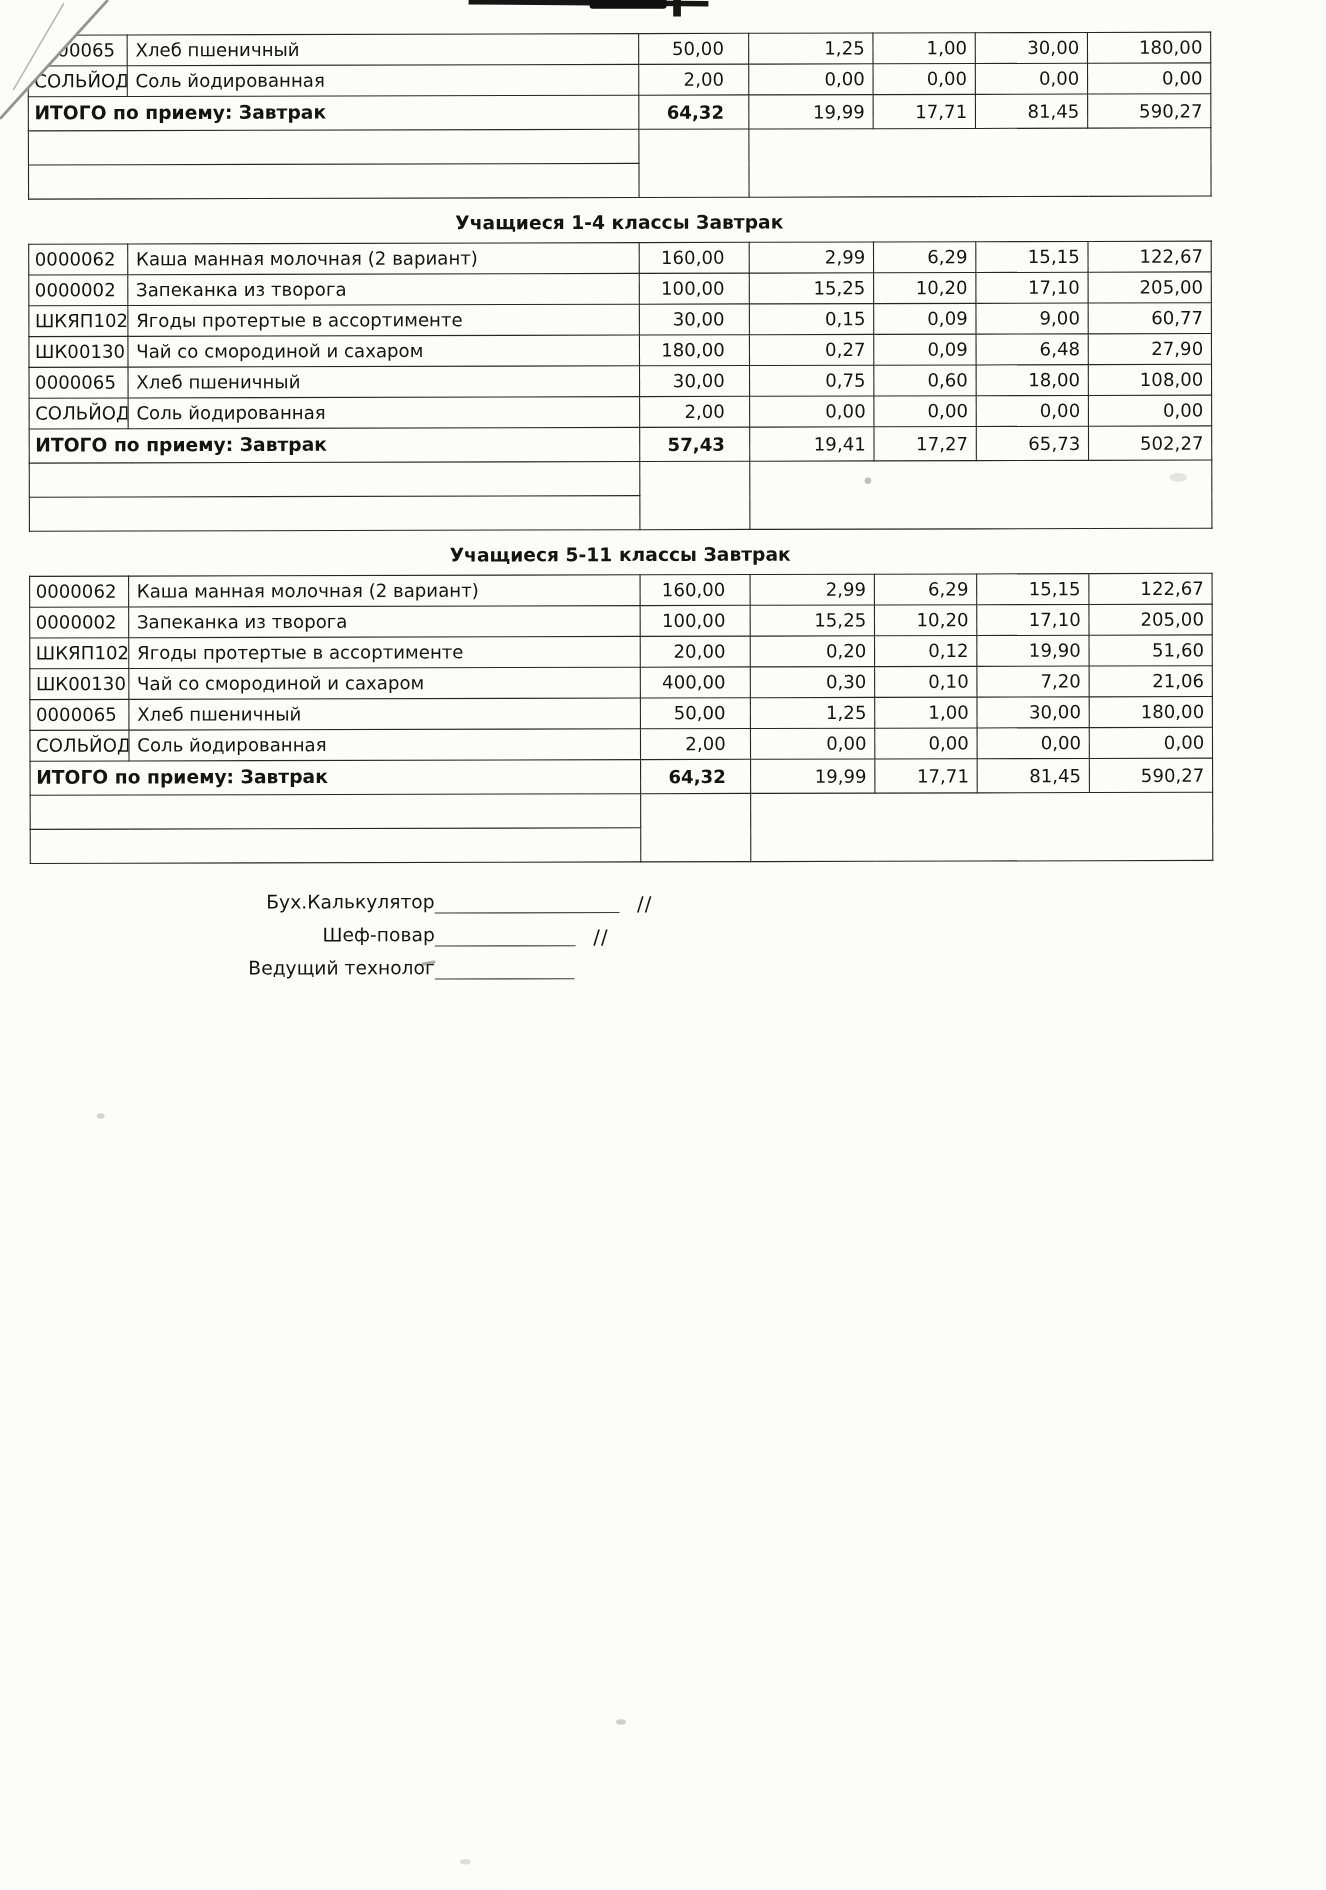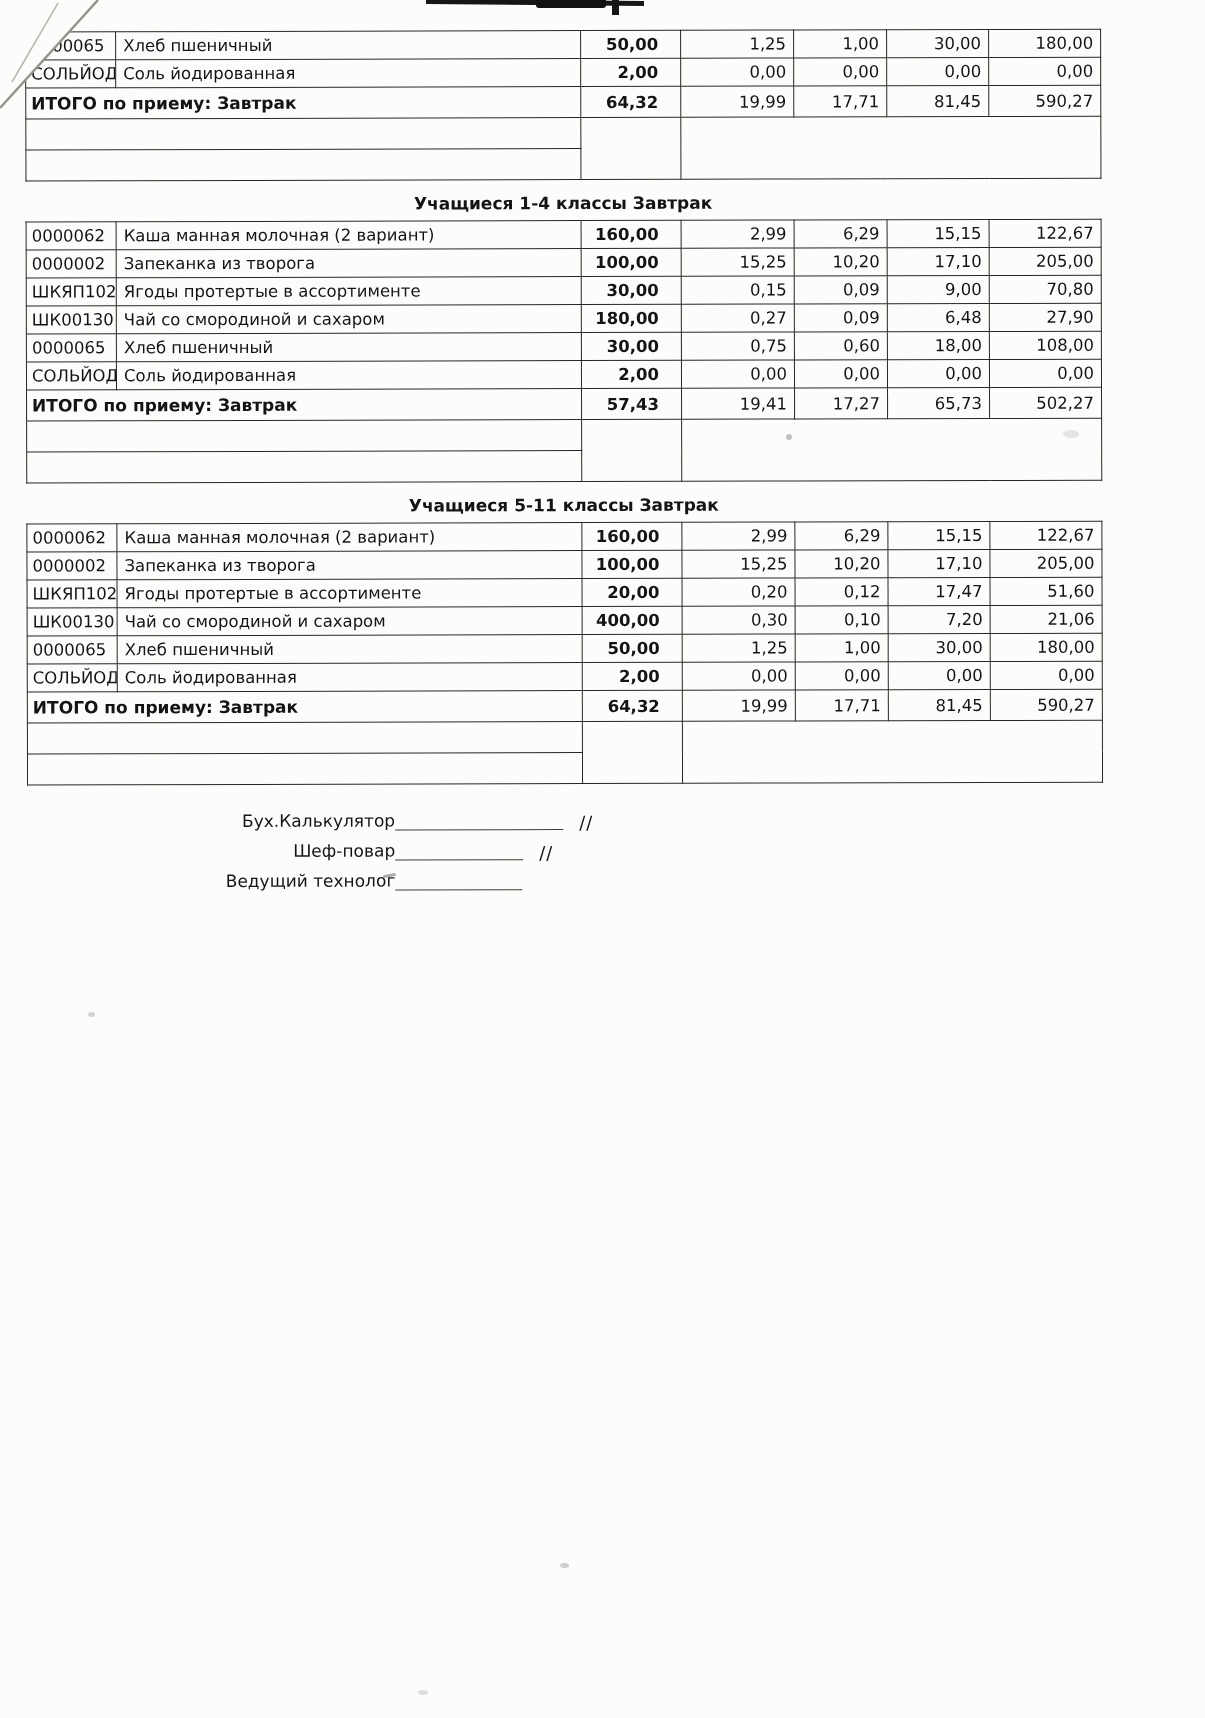--- a/index.html
+++ b/index.html
@@ -17,21 +17,21 @@
   col.c3{width:113px;} col.c4{width:93px;}  col.c5{width:102px;} col.c6{width:112px;}
 
   .doc-table td{
     border:1.6px solid #262624;font-size:16.5px;padding:2px 6px;
     vertical-align:middle;white-space:nowrap;overflow:hidden;
     height:28px;box-sizing:border-box;
   }
   td.code{padding-left:5px;}
   td.name{padding-left:7px;}
   td.num{text-align:right;padding-right:7px;}
-  td.weight{padding-right:22px;font-weight:bold;}
+  td.weight{padding-right:22px;}
   tr.total-row td{height:31px;}
   td.total-label{font-weight:bold;font-size:17px;padding-left:5px;}
   td.total-weight{font-weight:bold;margin-top:48px;}
   tr.filler td{height:31px;}
 
   .section-title{width:1075px;text-align:center;font-weight:bold;font-size:17px;margin:13px 0 7px 0;}
 
   .signatures{position:absolute;left:120px;top:800px;}
   .sig-row{display:flex;align-items:flex-end;height:30px;font-size:17px;}
   .sig-label{width:273px;text-align:right;}
@@ -140,21 +140,21 @@
               <td class="num">17,10</td>
               <td class="num">205,00</td>
             </tr>
             <tr>
               <td class="code">ШКЯП102</td>
               <td class="name">Ягоды протертые в ассортименте</td>
               <td class="num weight">30,00</td>
               <td class="num">0,15</td>
               <td class="num">0,09</td>
               <td class="num">9,00</td>
-              <td class="num">70,80</td>
+              <td class="num">60,77</td>
             </tr>
             <tr>
               <td class="code">ШК00130</td>
               <td class="name">Чай со смородиной и сахаром</td>
               <td class="num weight">180,00</td>
               <td class="num">0,27</td>
               <td class="num">0,09</td>
               <td class="num">6,48</td>
               <td class="num">27,90</td>
             </tr>
@@ -223,21 +223,21 @@
               <td class="num">10,20</td>
               <td class="num">17,10</td>
               <td class="num">205,00</td>
             </tr>
             <tr>
               <td class="code">ШКЯП102</td>
               <td class="name">Ягоды протертые в ассортименте</td>
               <td class="num weight">20,00</td>
               <td class="num">0,20</td>
               <td class="num">0,12</td>
-              <td class="num">17,47</td>
+              <td class="num">19,90</td>
               <td class="num">51,60</td>
             </tr>
             <tr>
               <td class="code">ШК00130</td>
               <td class="name">Чай со смородиной и сахаром</td>
               <td class="num weight">400,00</td>
               <td class="num">0,30</td>
               <td class="num">0,10</td>
               <td class="num">7,20</td>
               <td class="num">21,06</td>

